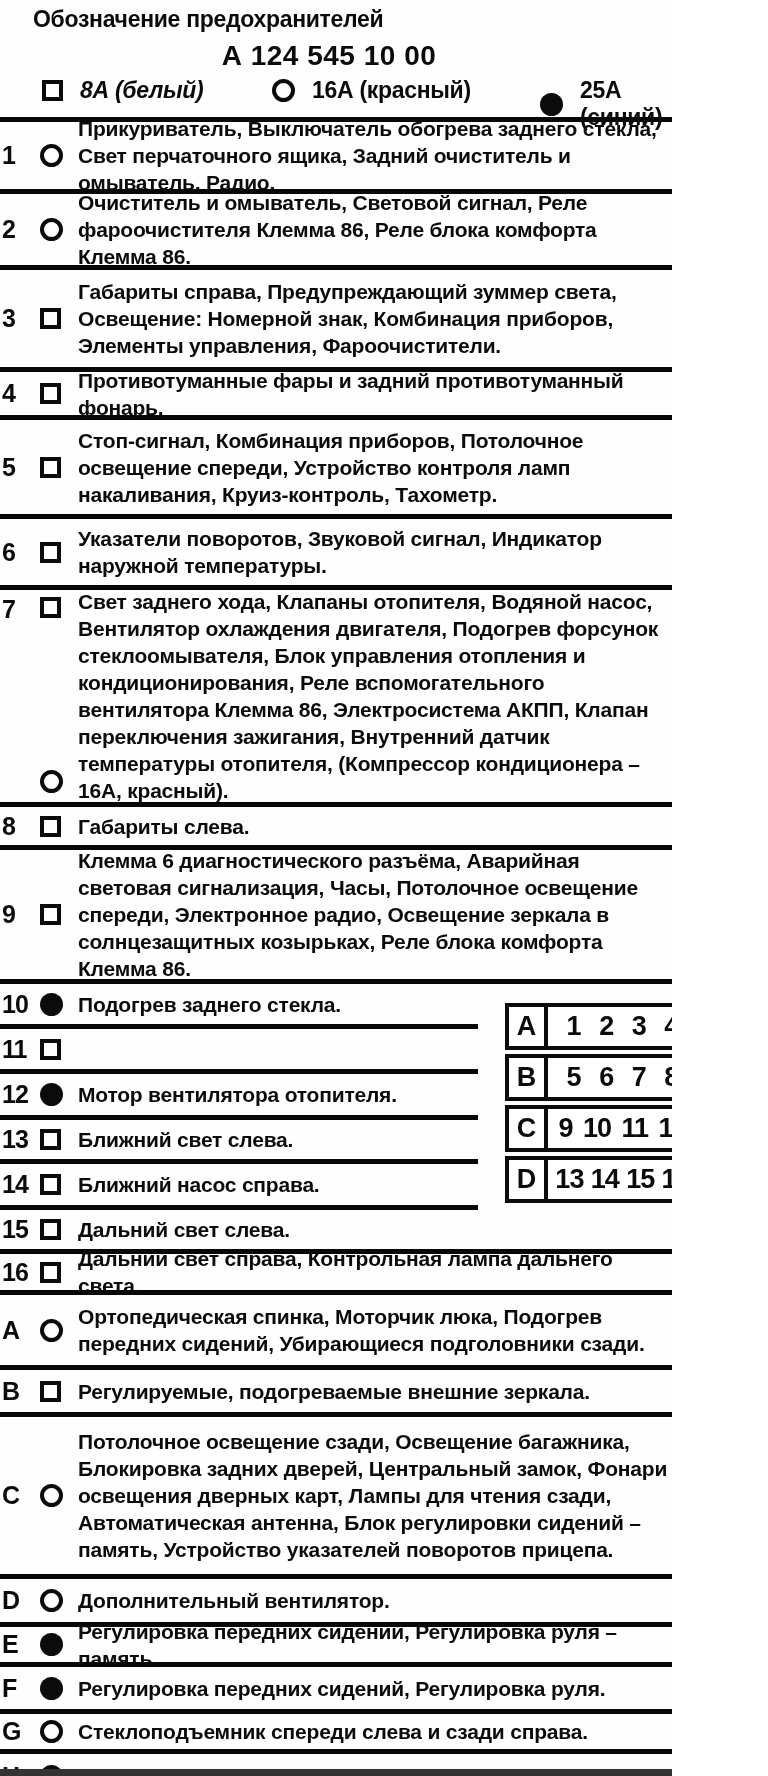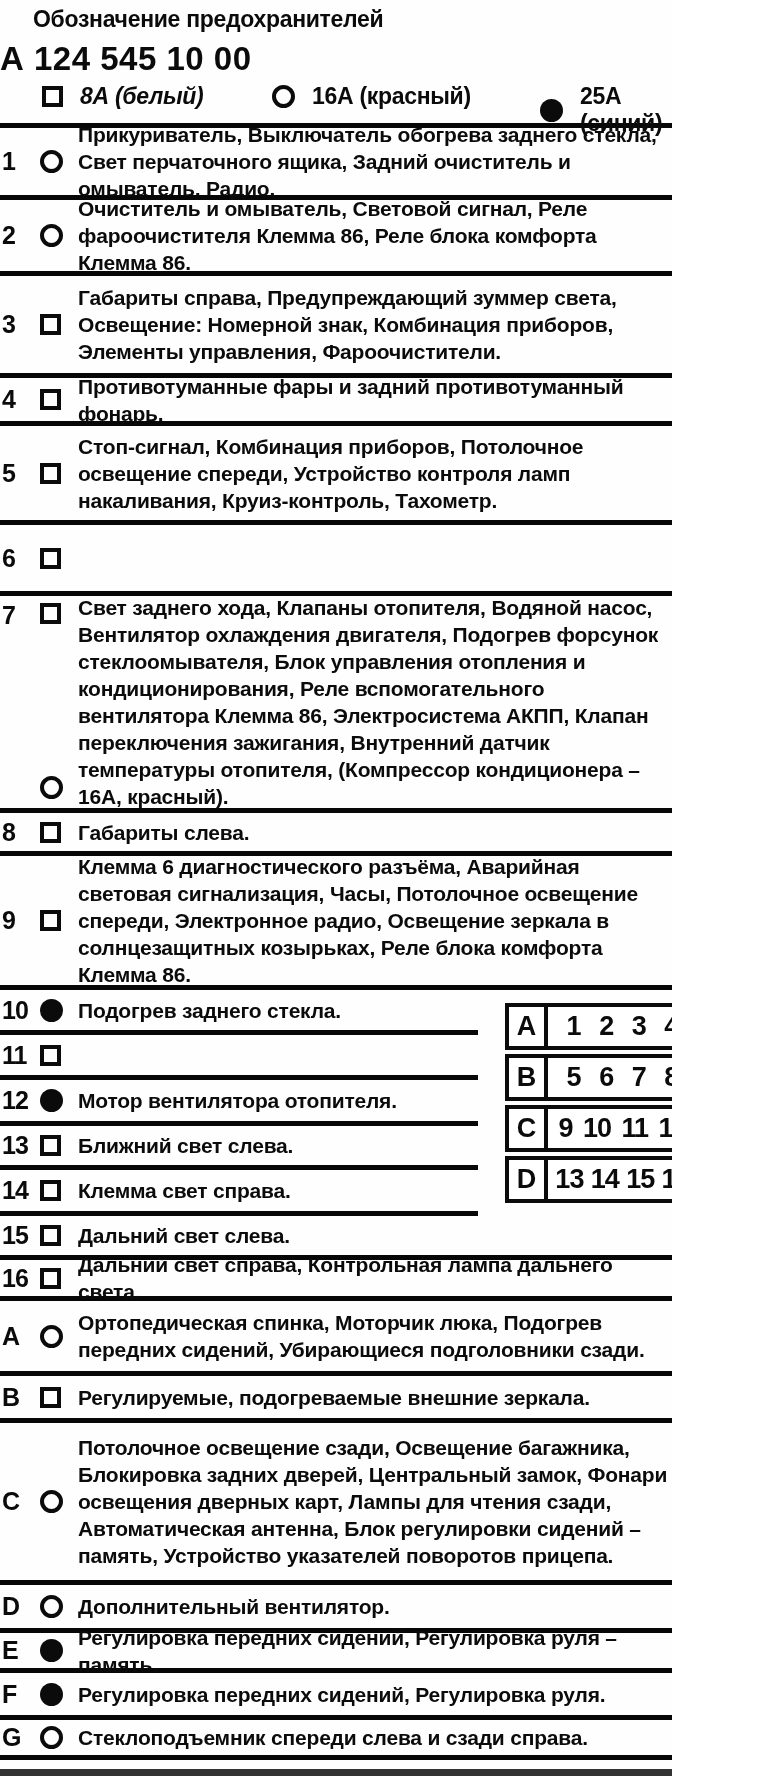--- a/index.html
+++ b/index.html
@@ -4,21 +4,21 @@
 <style>
   html,body { margin:0; padding:0; background:#ffffff; }
   .page {
     position:relative; width:672px; height:1776px; overflow:hidden;
     background:#fefefe; color:#0b0b0b;
     font-family:"Liberation Sans", sans-serif; font-weight:700;
     font-stretch:condensed;
   }
   
   .hdr-title { margin:6px 0 0 33px; font-size:23px; letter-spacing:-0.3px; }
-  .hdr-part  { margin:7px 14px 0 0; text-align:left; font-size:33px; letter-spacing:0.5px; }
+  .hdr-part  { margin:7px 14px 0 0; text-align:center; font-size:28px; letter-spacing:0.5px; }
   .legend    { position:relative; height:32px; margin-top:5px; }
   .legend-item { position:absolute; top:0; display:flex; align-items:center; font-size:23px; letter-spacing:-0.3px; }
   .legend-item .sym { margin-right:17px; }
   .li-0 { left:42px;font-style:italic; } .li-1 { left:272px; } .li-2 { left:540px; }
 
   
   .sym { display:inline-block; box-sizing:border-box; flex:0 0 auto; }
   .sym.sq { width:21px; height:21px; border:4px solid #0b0b0b; }
   .sym.co { width:23px; height:23px; border:4px solid #0b0b0b; border-radius:50%; }
   .sym.cf { width:23px; height:23px; background:#0b0b0b; border-radius:50%; }
@@ -127,20 +127,21 @@
           <span class="sym sq"></span>
         </div>
     <div class="row-text">Стоп-сигнал, Комбинация приборов, Потолочное освещение спереди, Устройство контроля ламп накаливания, Круиз-контроль, Тахометр.</div>
   </div>
       <div class="sep"></div>
       <div class="row" style="height: 66px;">
     <div class="row-label">6</div>
     <div class="row-symbol">
           <span class="sym sq"></span>
         </div>
+    <div class="row-text">Указатели поворотов, Звуковой сигнал, Индикатор наружной температуры.</div>
   </div>
       <div class="sep"></div>
       <div class="row sym-split" style="height: 212px;">
     <div class="row-label">7</div>
     <div class="row-symbol">
           <span class="sym sq"></span>
           <span class="sym co"></span>
         </div>
     <div class="row-text">Свет заднего хода, Клапаны отопителя, Водяной насос, Вентилятор охлаждения двигателя, Подогрев форсунок стеклоомывателя, Блок управления отопления и кондиционирования, Реле вспомогательного вентилятора Клемма 86, Электросистема АКПП, Клапан переключения зажигания, Внутренний датчик температуры отопителя, (Компрессор кондиционера – 16А, красный).</div>
   </div>
@@ -190,21 +191,21 @@
           <span class="sym sq"></span>
         </div>
     <div class="row-text">Ближний свет слева.</div>
   </div>
       <div class="sep short"></div>
       <div class="row" style="height: 41px;">
     <div class="row-label">14</div>
     <div class="row-symbol">
           <span class="sym sq"></span>
         </div>
-    <div class="row-text">Клемма свет справа.</div>
+    <div class="row-text">Ближний насос справа.</div>
   </div>
       <div class="sep short"></div>
       <div class="row" style="height: 39px;">
     <div class="row-label">15</div>
     <div class="row-symbol">
           <span class="sym sq"></span>
         </div>
     <div class="row-text">Дальний свет слева.</div>
   </div>
       <div class="sep"></div>

